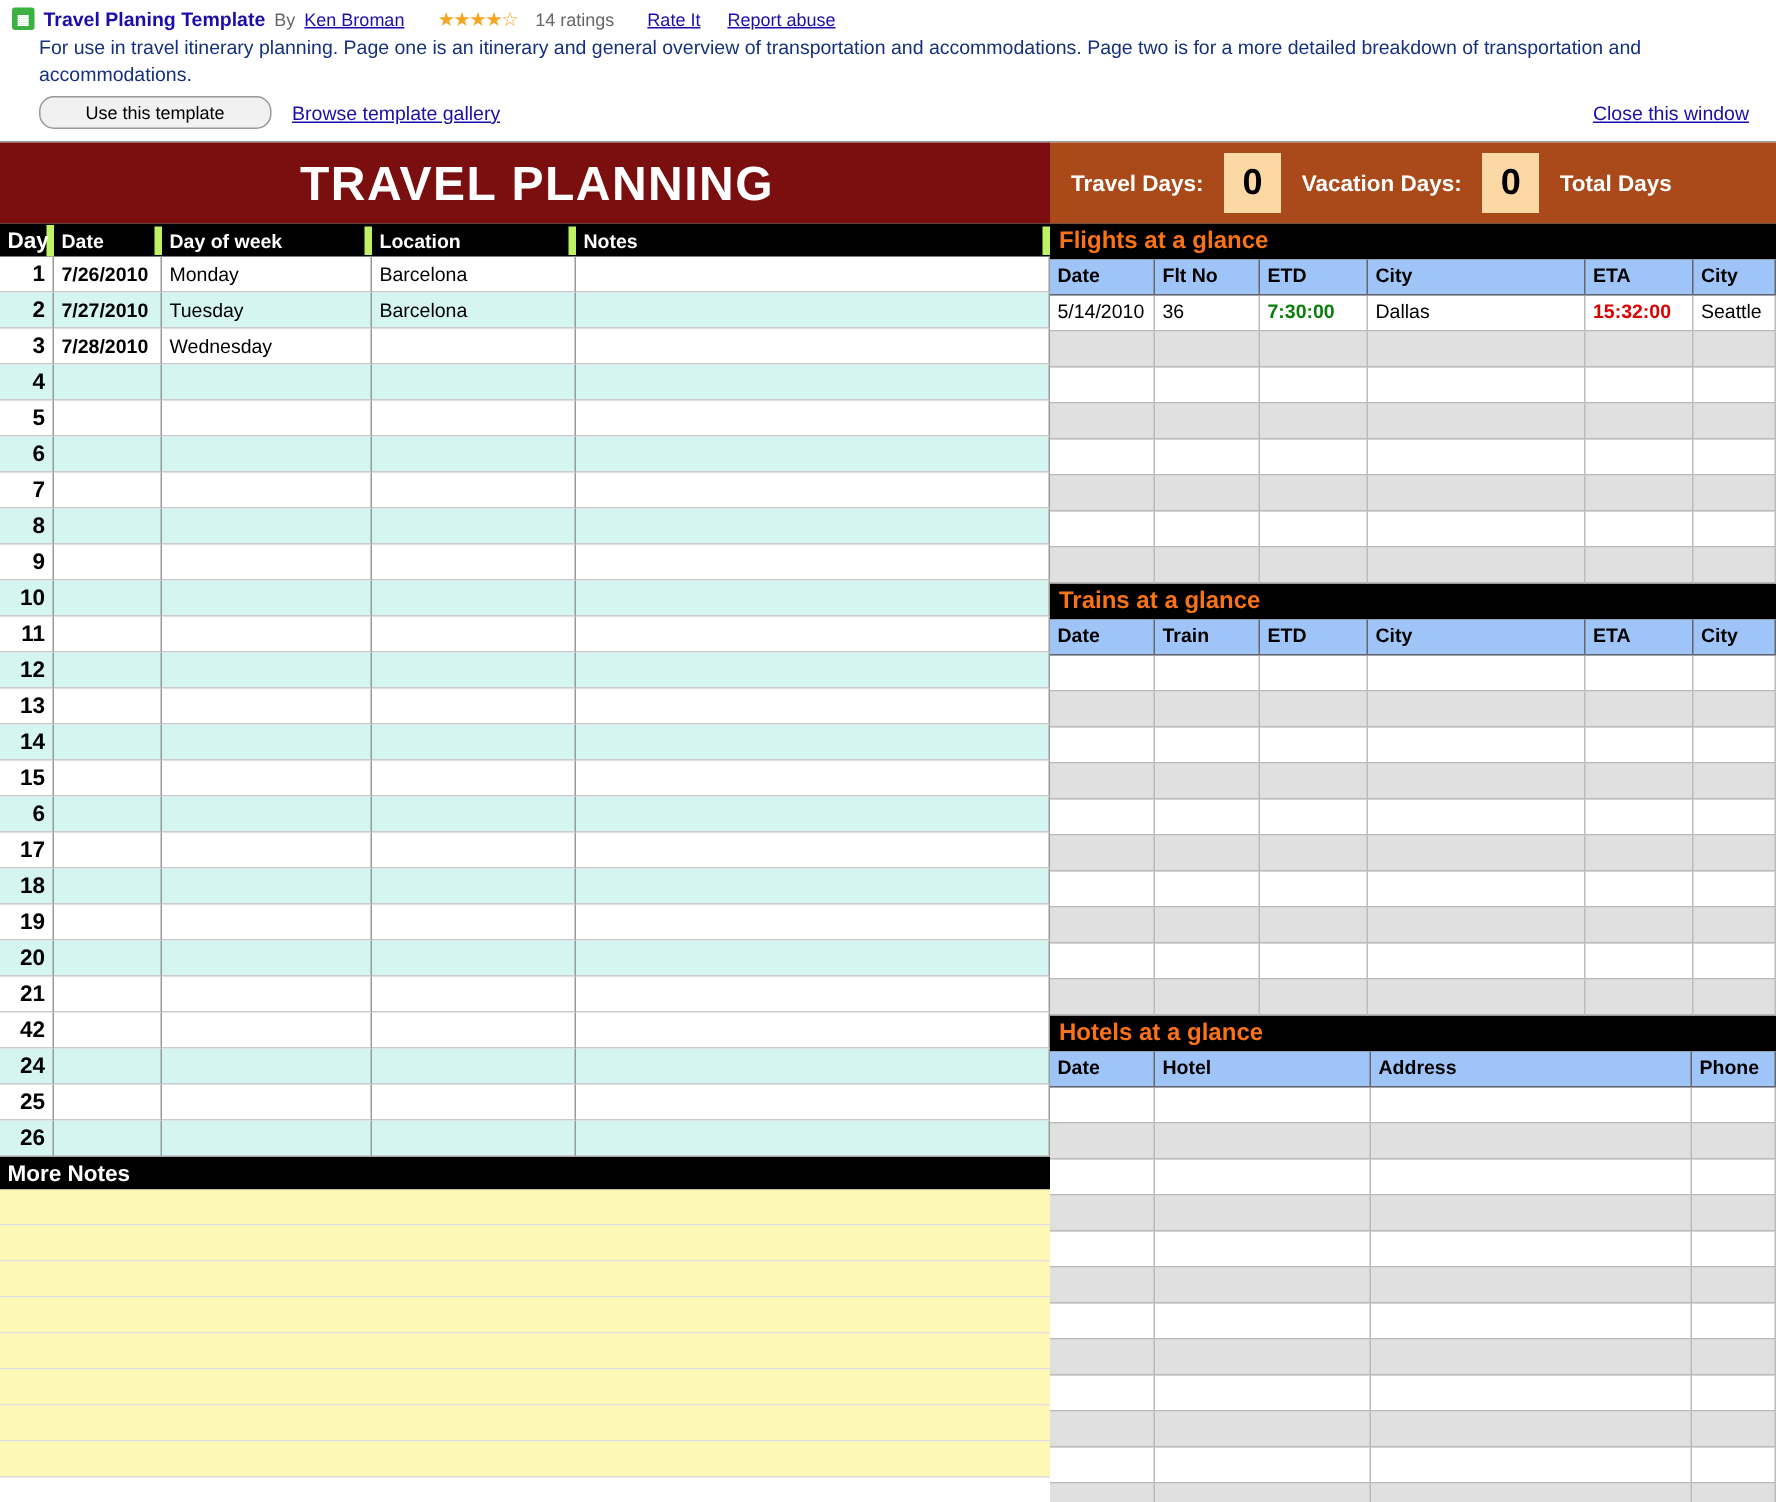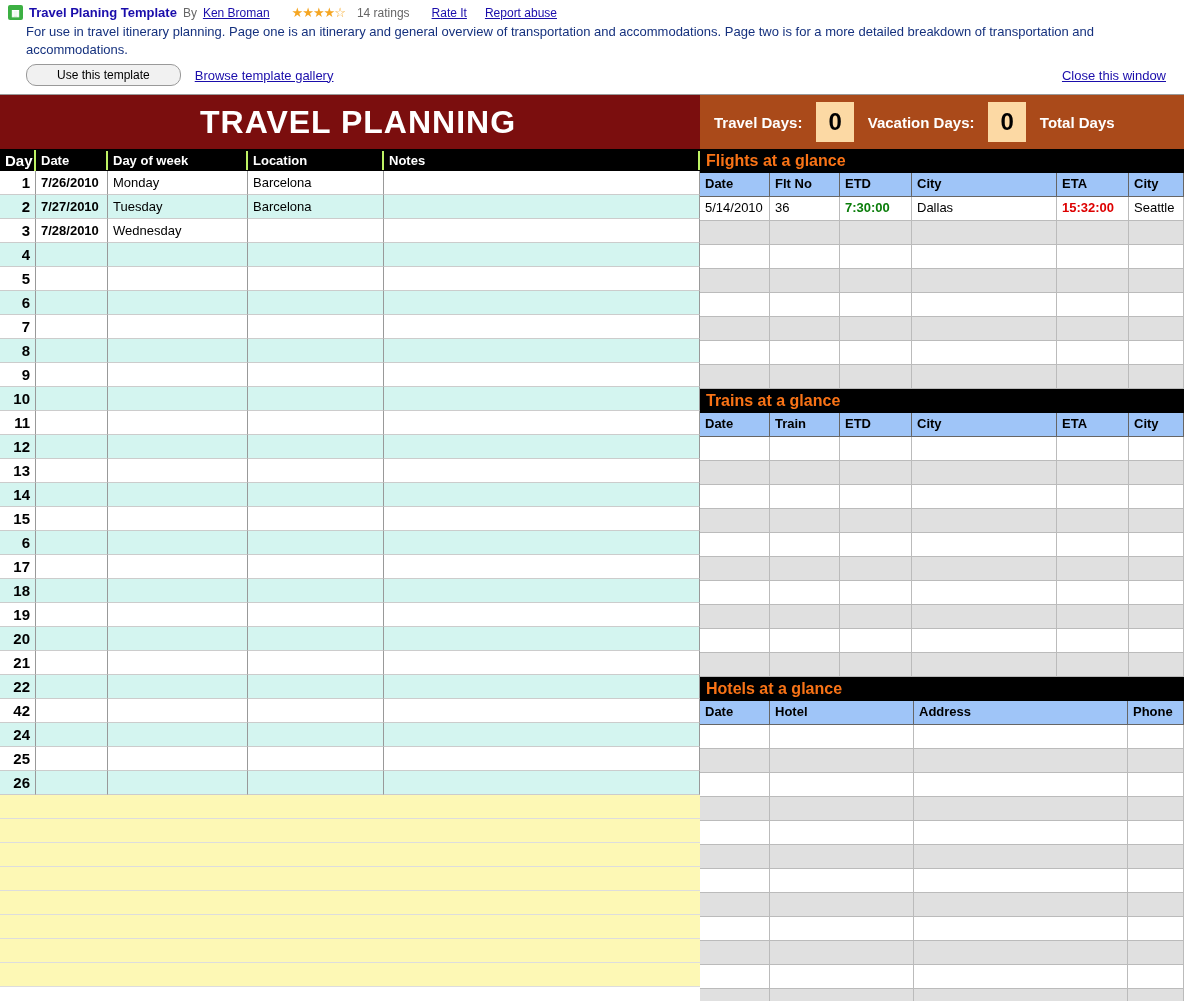--- a/index.html
+++ b/index.html
@@ -27,21 +27,21 @@
 .stat-val { background:#fcd9a4; color:#000; font-size:24px; font-weight:bold; padding:6px 12px; }
 .hdr-row { background:#000; color:#fff; display:flex; font-weight:bold; height:22px; align-items:center; }
 .cell { border-right:1px solid #999; border-bottom:1px solid #ccc; padding:3px 5px; height:24px; display:flex; align-items:center; overflow:hidden; }
 .row { display:flex; }
 .c-day { width:36px; font-weight:bold; font-size:15px; justify-content:flex-end; }
 .c-date { width:72px; font-weight:bold; }
 .c-dow { width:140px; }
 .c-loc { width:136px; }
 .c-notes { flex:1; }
 .alt { background:#d4f5f0; }
-.hdr-cell { padding:2px 5px; border-right:2px solid #bef264; }
+.hdr-cell { padding:2px 5px; border-right:5px solid #bef264; }
 .section-hdr { background:#000; color:#f97316; font-weight:bold; font-size:16px; padding:3px 6px; height:24px; }
 .blue-hdr { background:#9fc5f8; display:flex; font-weight:bold; height:24px; }
 .bh { border-right:1px solid #666; border-bottom:1px solid #666; padding:3px 5px; }
 .f-date { width:70px; }
 .f-no { width:70px; }
 .f-etd { width:72px; }
 .f-city { width:145px; }
 .f-eta { width:72px; }
 .f-city2 { flex:1; }
 .t-date { width:70px; }
@@ -240,27 +240,20 @@
           <div class="cell c-loc"></div>
           <div class="cell c-notes"></div>
         </div>
         <div class="row">
           <div class="cell c-day">21</div>
           <div class="cell c-date"></div>
           <div class="cell c-dow"></div>
           <div class="cell c-loc"></div>
           <div class="cell c-notes"></div>
         </div>
-        <div class="row alt">
-          <div class="cell c-day">22</div>
-          <div class="cell c-date"></div>
-          <div class="cell c-dow"></div>
-          <div class="cell c-loc"></div>
-          <div class="cell c-notes"></div>
-        </div>
         <div class="row">
           <div class="cell c-day">42</div>
           <div class="cell c-date"></div>
           <div class="cell c-dow"></div>
           <div class="cell c-loc"></div>
           <div class="cell c-notes"></div>
         </div>
         <div class="row alt">
           <div class="cell c-day">24</div>
           <div class="cell c-date"></div>
@@ -276,20 +269,21 @@
           <div class="cell c-notes"></div>
         </div>
         <div class="row alt">
           <div class="cell c-day">26</div>
           <div class="cell c-date"></div>
           <div class="cell c-dow"></div>
           <div class="cell c-loc"></div>
           <div class="cell c-notes"></div>
         </div>
       </div>
+    <div class="more-notes-hdr">More Notes</div>
     <div id="more-notes-body">
         <div class="yellow-row"></div>
         <div class="yellow-row"></div>
         <div class="yellow-row"></div>
         <div class="yellow-row"></div>
         <div class="yellow-row"></div>
         <div class="yellow-row"></div>
         <div class="yellow-row"></div>
         <div class="yellow-row"></div>
       </div>

